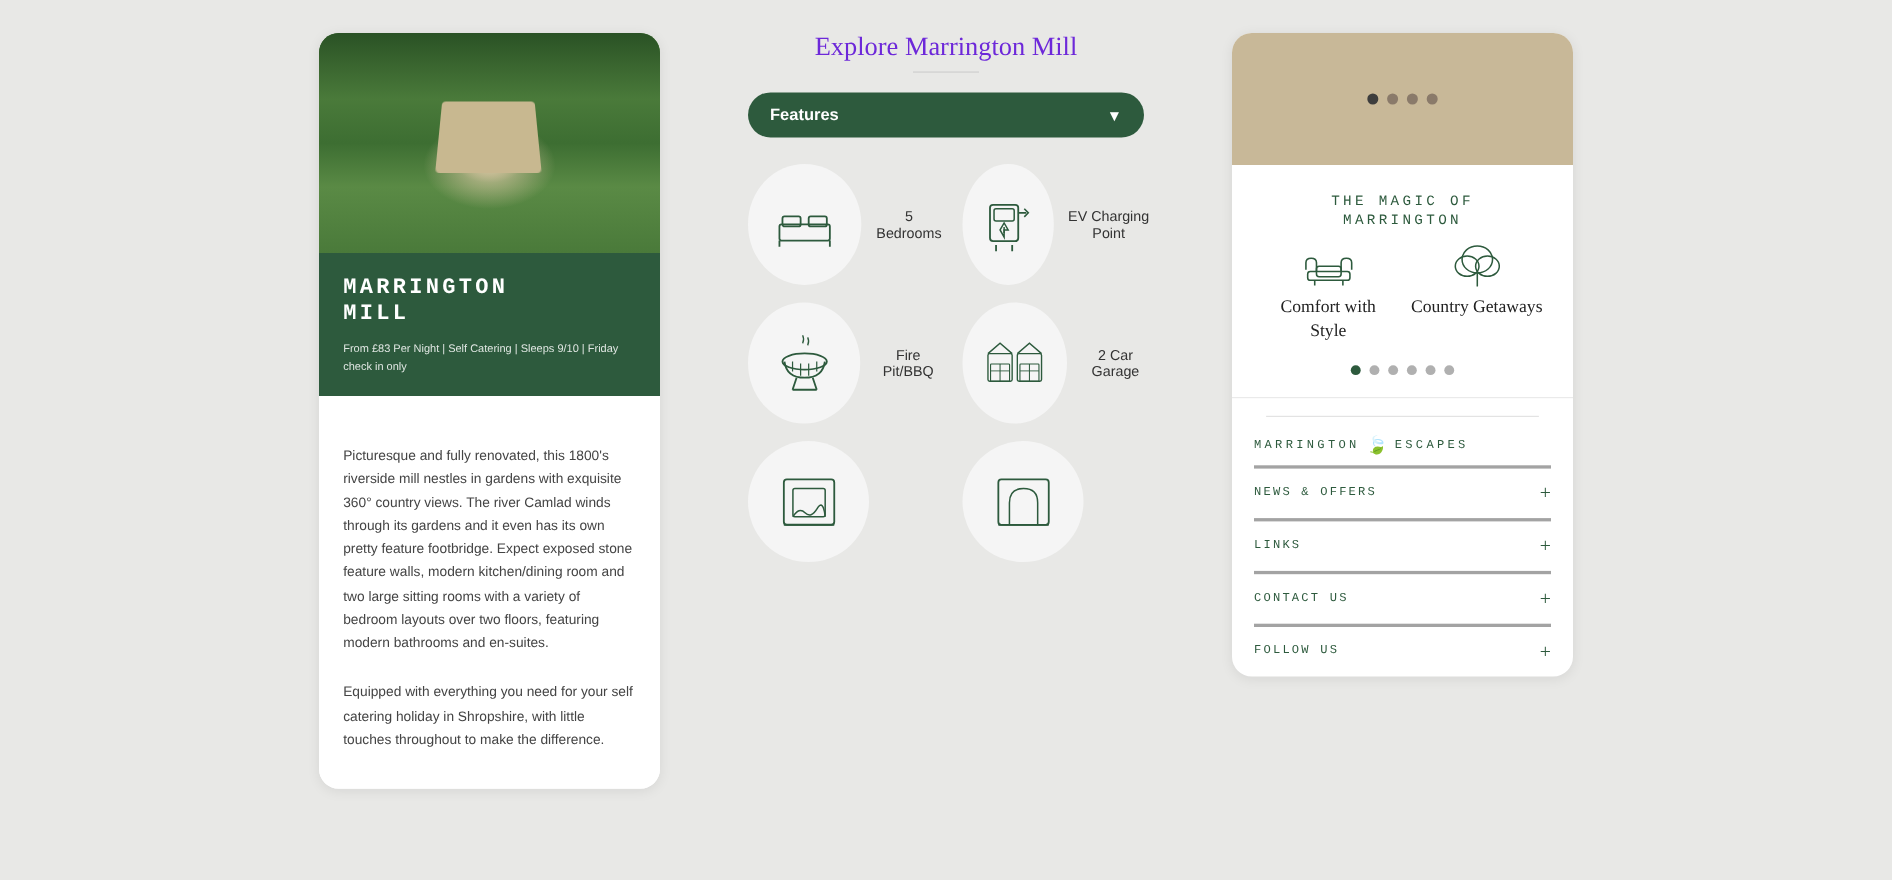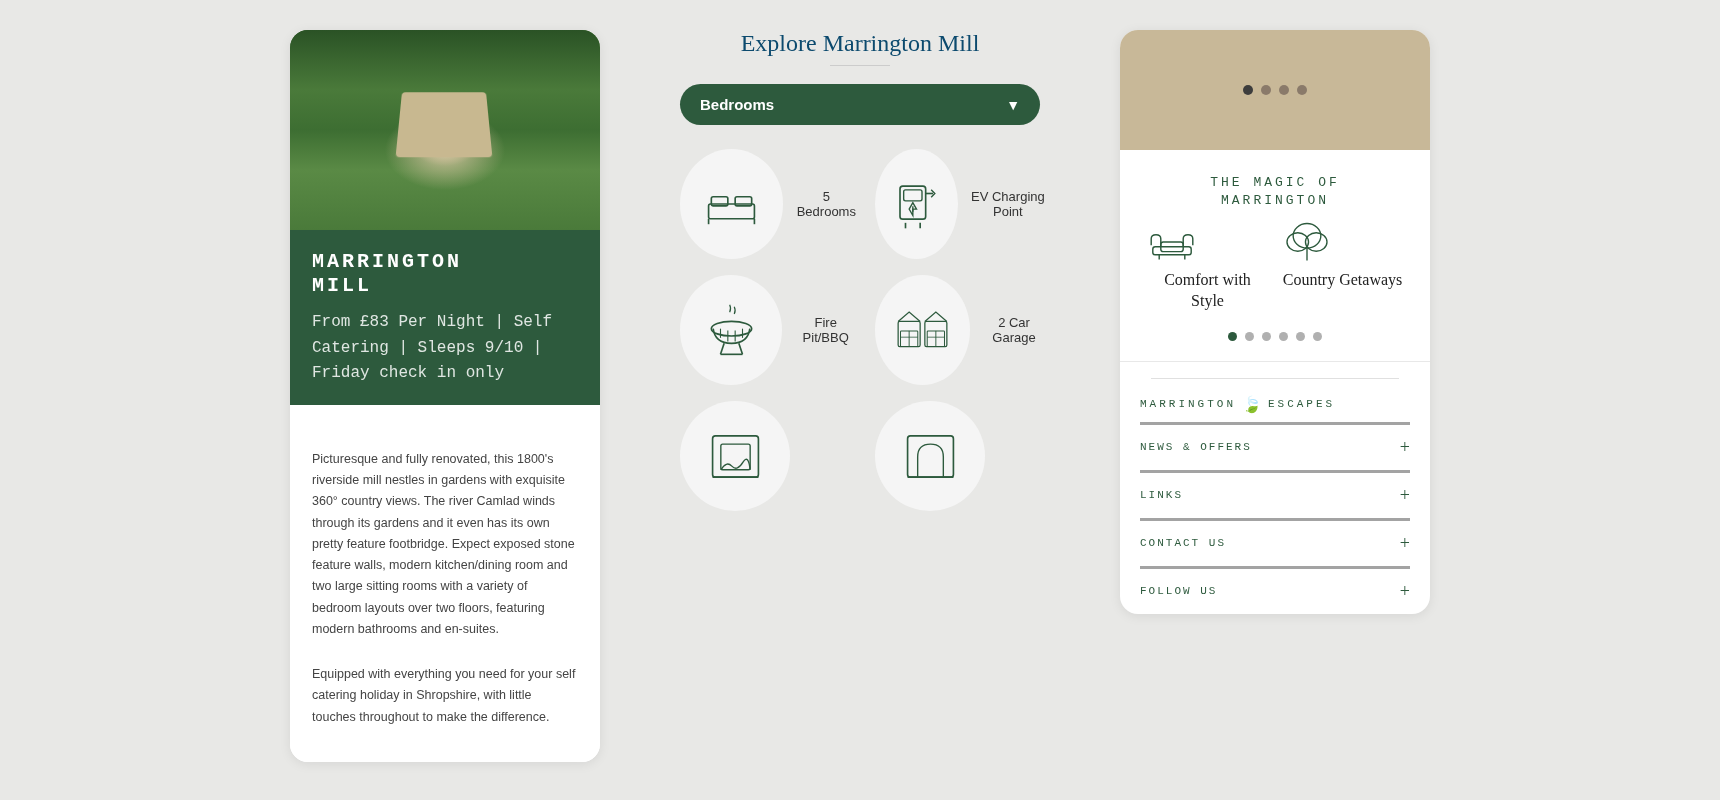--- a/index.html
+++ b/index.html
@@ -80,22 +80,22 @@
       font-size: 20px;
       font-weight: 700;
       letter-spacing: 3px;
       color: white;
       text-transform: uppercase;
       line-height: 1.2;
       margin-bottom: 12px;
     }
 
     .property-meta {
-      font-family: Liberation Mono, monospace;
-      font-size: 16px;
+      font-family: Liberation Sans, sans-serif;
+      font-size: 10px;
       color: rgba(255,255,255,0.85);
       line-height: 1.6;
     }
 
     .panel-left .description-section {
       padding: 20px 22px;
       background: white;
     }
 
     .description-text {
@@ -110,21 +110,21 @@
     
     .panel-center {
       width: 360px;
       flex-shrink: 0;
       margin-right: 80px;
     }
 
     .explore-title {
       font-family: Georgia, serif;
       font-size: 24px;
-      color: #0c4a6e;
+      color: #6d28d9;
       text-align: center;
       font-weight: normal;
       margin-bottom: 8px;
     }
 
     .divider-line {
       width: 60px;
       height: 1px;
       background: #ccc;
       margin: 0 auto 18px;
@@ -243,20 +243,21 @@
     .comfort-row {
       display: flex;
       justify-content: space-around;
       align-items: flex-start;
       margin-bottom: 20px;
     }
 
     .comfort-item {
       display: flex;
       flex-direction: column;
+      align-items: center;
       gap: 8px;
       width: 120px;
     }
 
     .comfort-label {
       font-family: Georgia, serif;
       font-size: 16px;
       color: #222;
       text-align: center;
       line-height: 1.3;
@@ -353,21 +354,21 @@
     <div class="description-section">
       <p class="description-text">Picturesque and fully renovated, this 1800's riverside mill nestles in gardens with exquisite 360° country views. The river Camlad winds through its gardens and it even has its own pretty feature footbridge. Expect exposed stone feature walls, modern kitchen/dining room and two large sitting rooms with a variety of bedroom layouts over two floors, featuring modern bathrooms and en-suites.</p>
       <p class="description-text">Equipped with everything you need for your self catering holiday in Shropshire, with little touches throughout to make the difference.</p>
     </div>
   </div>
 
   <div class="panel-center">
     <h2 class="explore-title">Explore Marrington Mill</h2>
     <div class="divider-line"></div>
     <div class="features-dropdown">
-      <span>Bedrooms</span>
+      <span>Features</span>
       <span class="chevron-icon">▼</span>
     </div>
 
     <div class="features-grid">
 
       <div class="feature-item">
         <div class="feature-circle">
           <svg class="feature-svg" viewBox="0 0 60 45">
             <rect x="5" y="22" width="50" height="16" rx="2" stroke="#2d5a3d" stroke-width="1.8" fill="none"></rect>
             <rect x="8" y="14" width="18" height="10" rx="2" stroke="#2d5a3d" stroke-width="1.8" fill="none"></rect>

